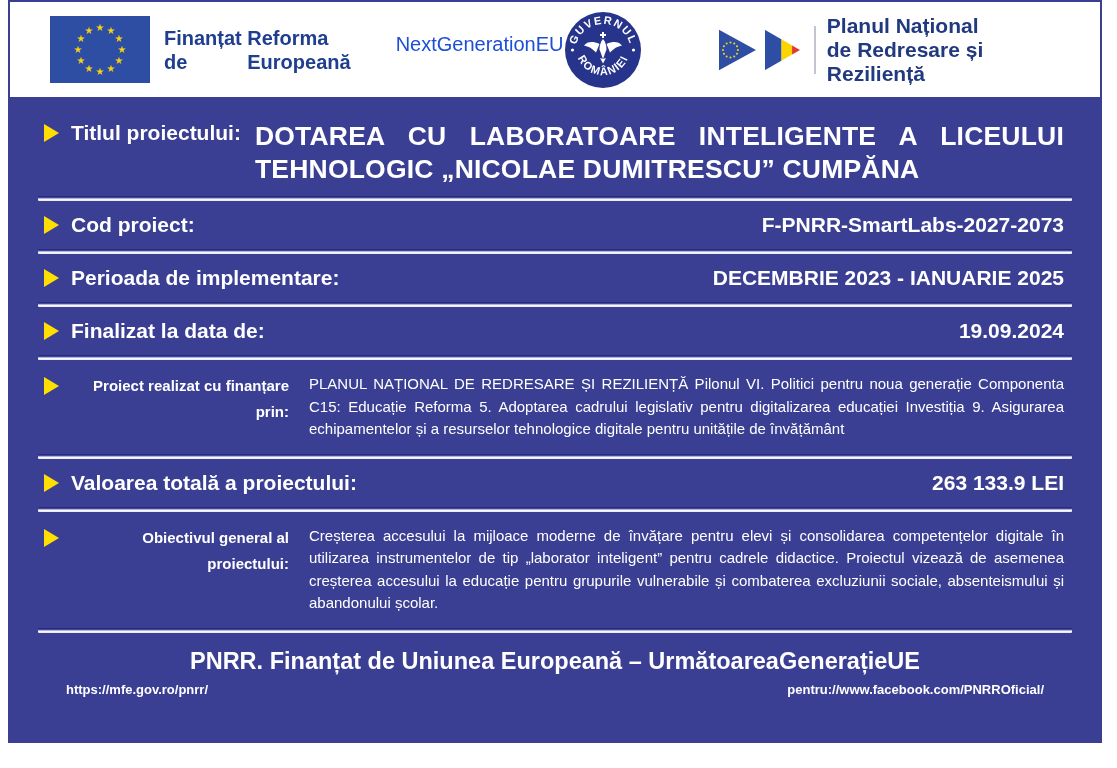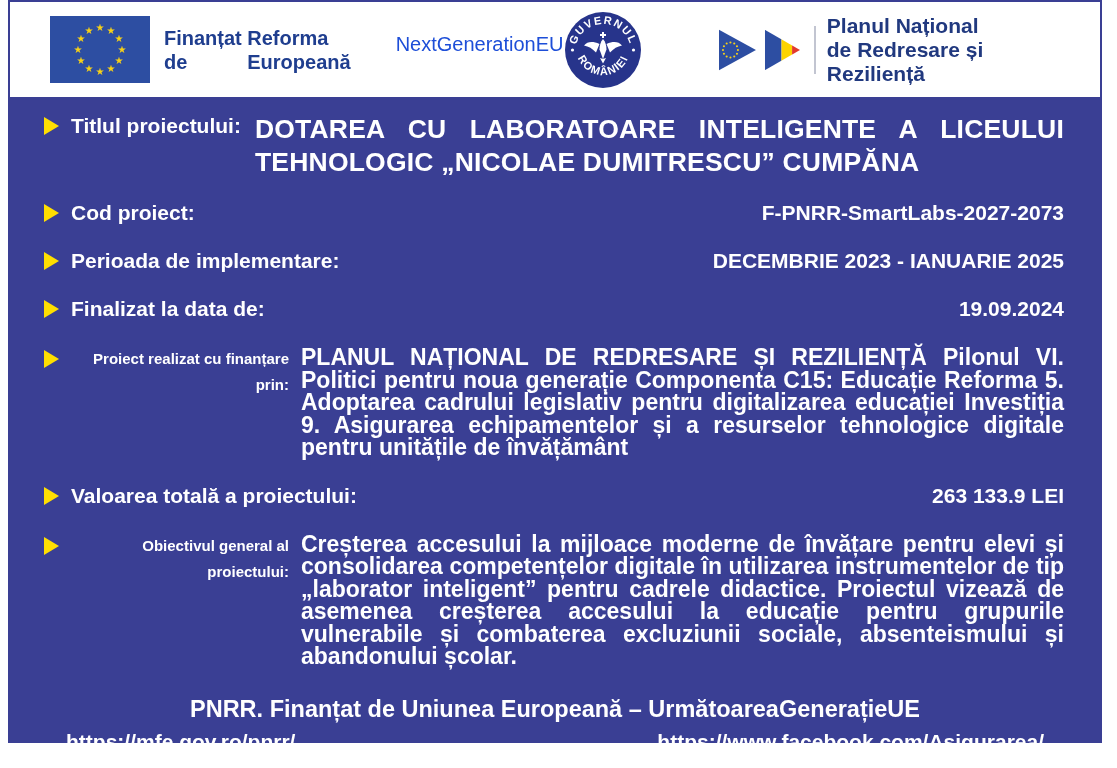--- a/index.html
+++ b/index.html
@@ -31,45 +31,45 @@
     box-sizing:border-box;
   }
   .row{display:flex;align-items:flex-start;padding:11px 38px 11px 36px;}
   .bullet{
     flex:none;width:0;height:0;margin-top:4px;
     border-left:15px solid #ffdf00;
     border-top:9px solid transparent;border-bottom:9px solid transparent;
   }
   .row-label{font-size:21px;font-weight:bold;line-height:26px;margin-left:12px;white-space:nowrap;}
   .row-value{margin-left:auto;font-size:21px;font-weight:bold;line-height:26px;text-align:right;white-space:nowrap;}
-  .title-row{padding-top:16px;padding-bottom:10px;}
+  .title-row{padding-top:23px;padding-bottom:10px;}
   .title-value{
     flex:1;margin-left:14px;font-size:26.5px;font-weight:bold;line-height:33px;
     text-align:justify;letter-spacing:0.2px;
   }
   .para-row{padding-top:13px;padding-bottom:13px;}
   .para-label{
     flex:none;width:218px;margin-left:12px;font-size:15px;font-weight:bold;
     line-height:26px;text-align:right;
   }
   .para-value{
-    flex:1;margin-left:12px;font-size:23px;font-weight:bold;line-height:22.5px;
+    flex:1;margin-left:20px;font-size:15px;font-weight:normal;line-height:22.5px;
     text-align:justify;
   }
   .sep{
     height:5px;margin:0 30px;border-radius:1px;
     background:linear-gradient(180deg,#262b80 0%,#262b80 25%,#9ba2d6 45%,#ffffff 72%,#dde1f5 100%);
   }
   
   .footer-heading{
     text-align:center;font-size:23.5px;font-weight:bold;line-height:28px;margin-top:14px;
   }
   .footer-links{
     display:flex;justify-content:space-between;align-items:flex-start;
-    padding:7px 58px 0 58px;font-size:21px;font-weight:bold;gap:7px;
+    padding:7px 58px 0 58px;font-size:13px;font-weight:bold;gap:7px;
   }
   .footer-link{color:#ffffff;text-decoration:none;}
 </style>
 </head>
 <body>
 
 <div class="header-band">
 
   <div class="eu-block">
     <svg class="eu-flag" width="100" height="67" viewBox="0 0 100 67">
@@ -203,15 +203,15 @@
   <div class="row para-row">
     <span class="bullet"></span>
     <div class="para-label">Obiectivul general al proiectului:</div>
     <div class="para-value">Creșterea accesului la mijloace moderne de învățare pentru elevi și consolidarea competențelor digitale în utilizarea instrumentelor de tip „laborator inteligent” pentru cadrele didactice. Proiectul vizează de asemenea creșterea accesului la educație pentru grupurile vulnerabile și combaterea excluziunii sociale, absenteismului și abandonului școlar.</div>
   </div>
   <div class="sep"></div>
 
   <div class="footer-heading">PNRR. Finanțat de Uniunea Europeană – UrmătoareaGenerațieUE</div>
   <div class="footer-links">
     <a href="#" class="footer-link">https://mfe.gov.ro/pnrr/</a>
-    <a href="#" class="footer-link">https://www.facebook.com/Asigurarea/</a>
+    <a href="#" class="footer-link">pentru://www.facebook.com/PNRROficial/</a>
   </div>
 </div>
 
 </body></html>

